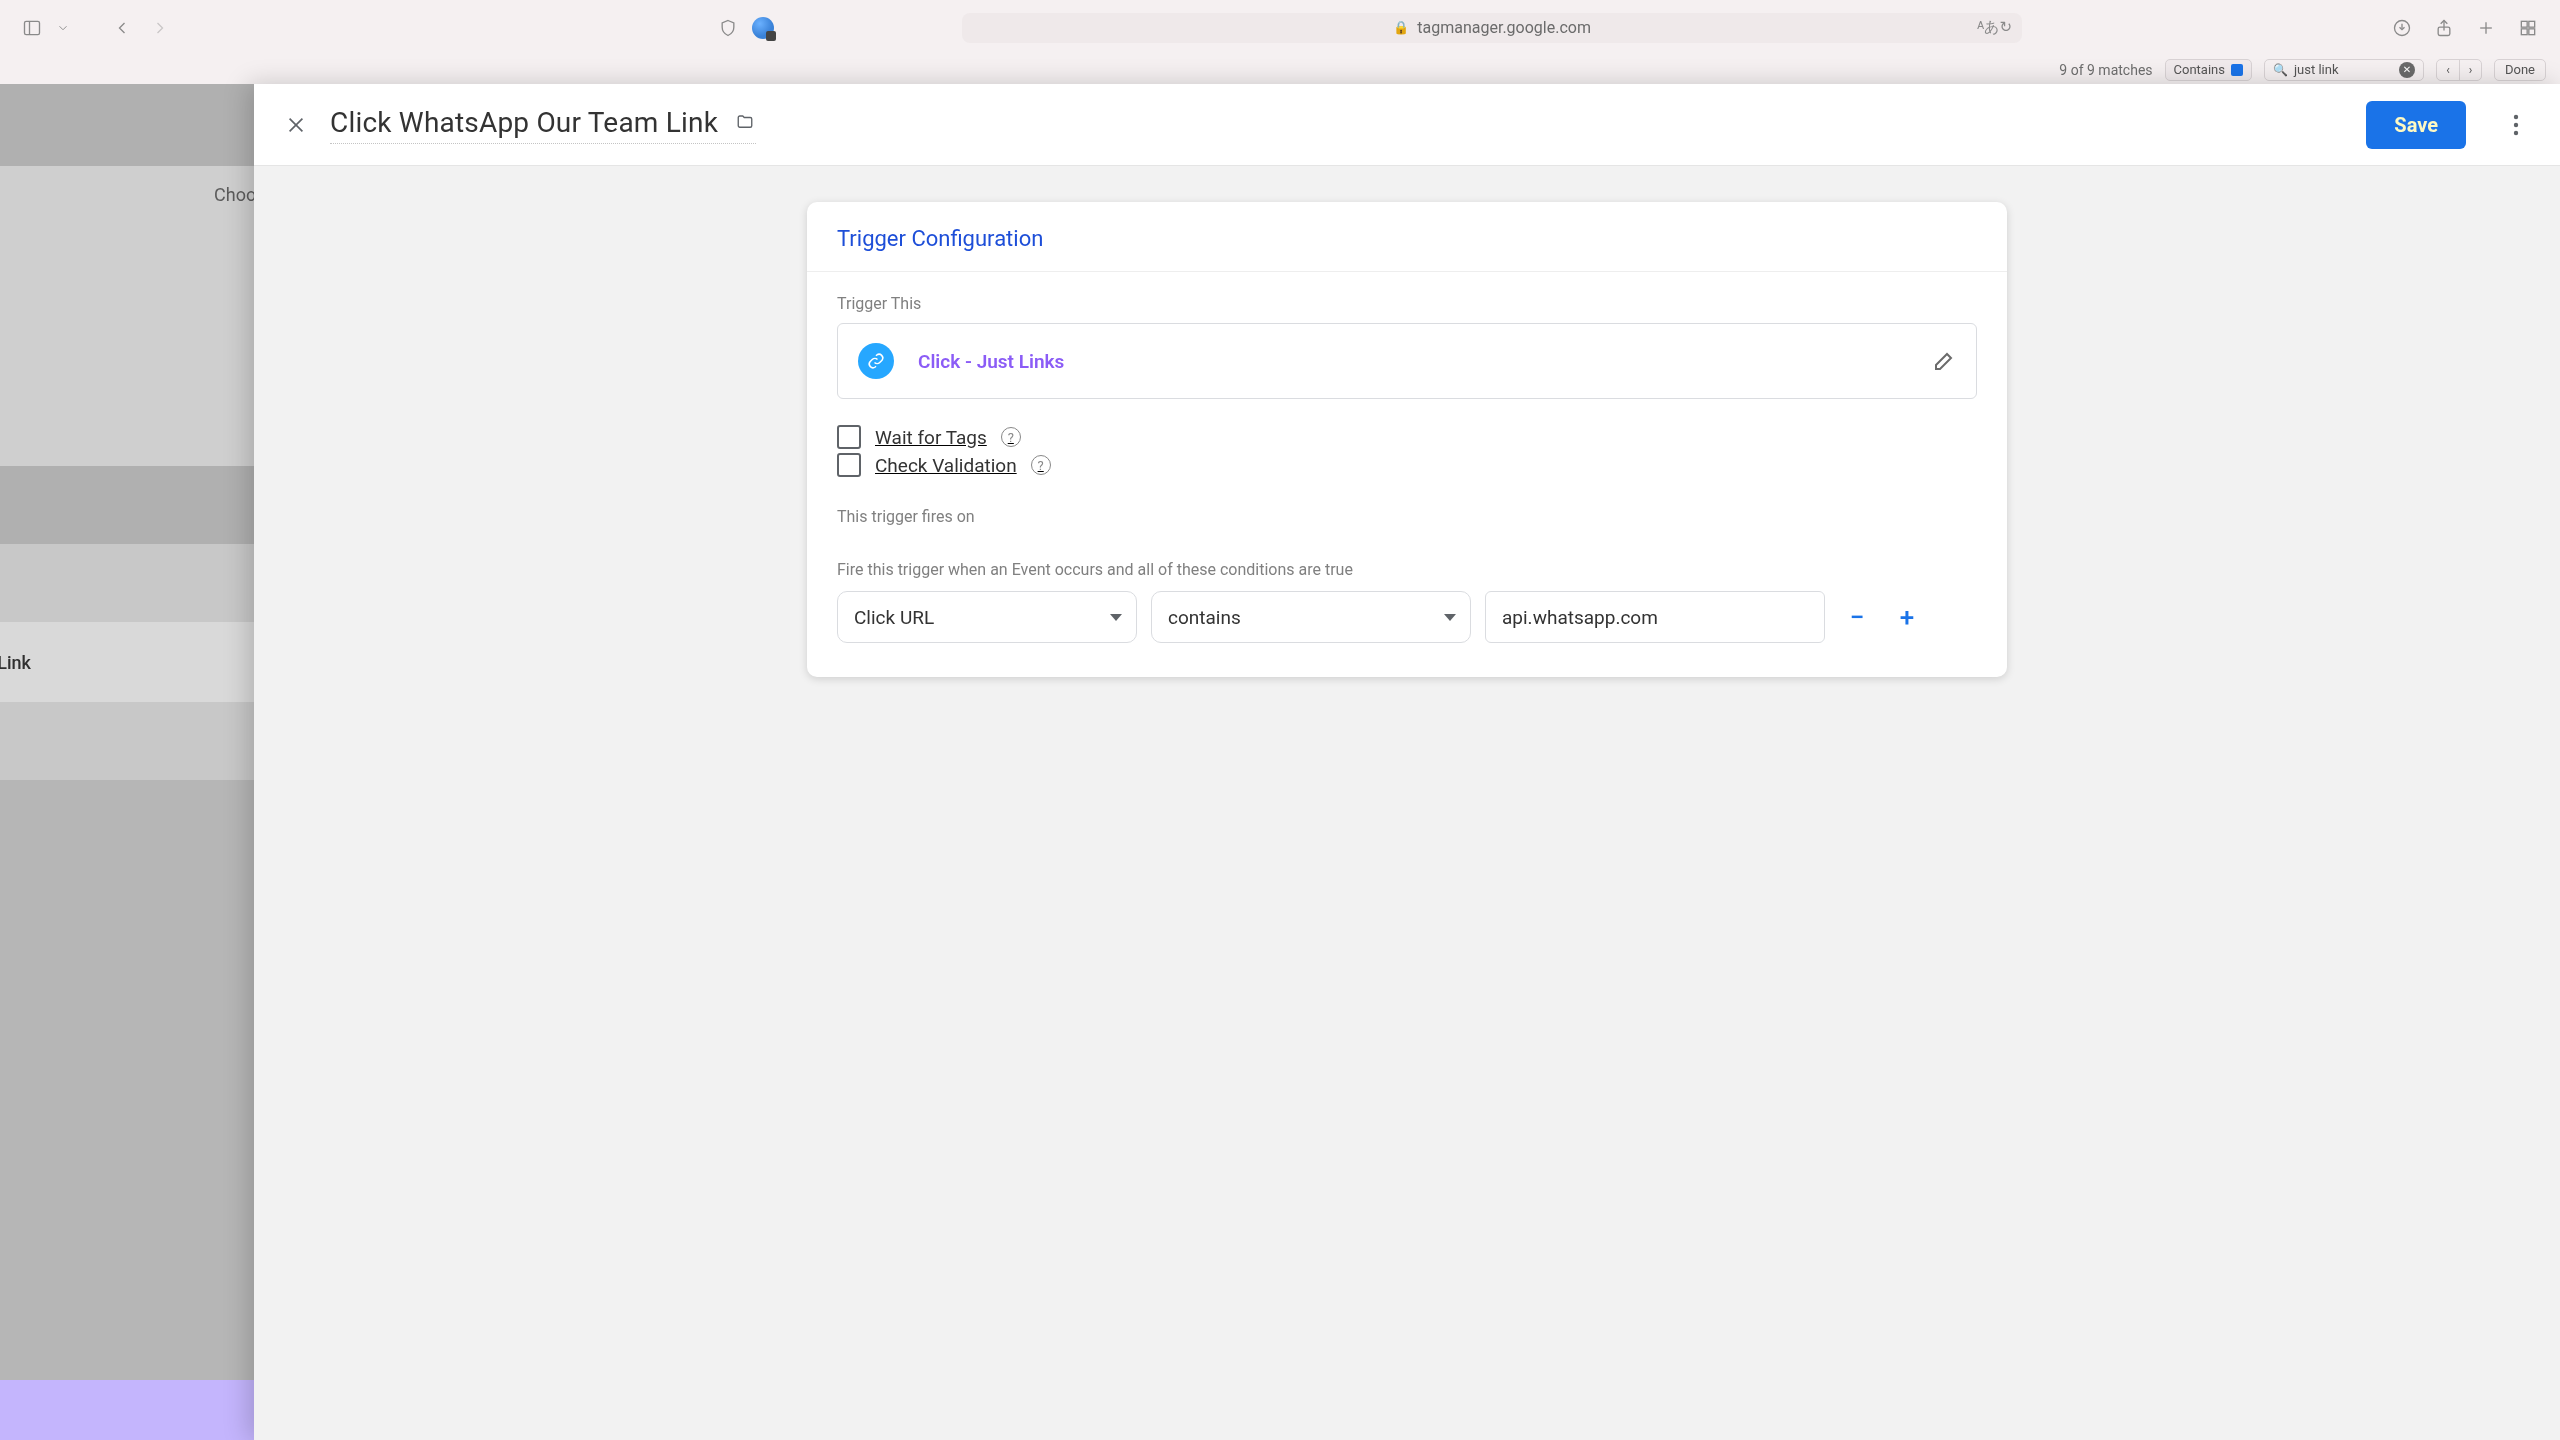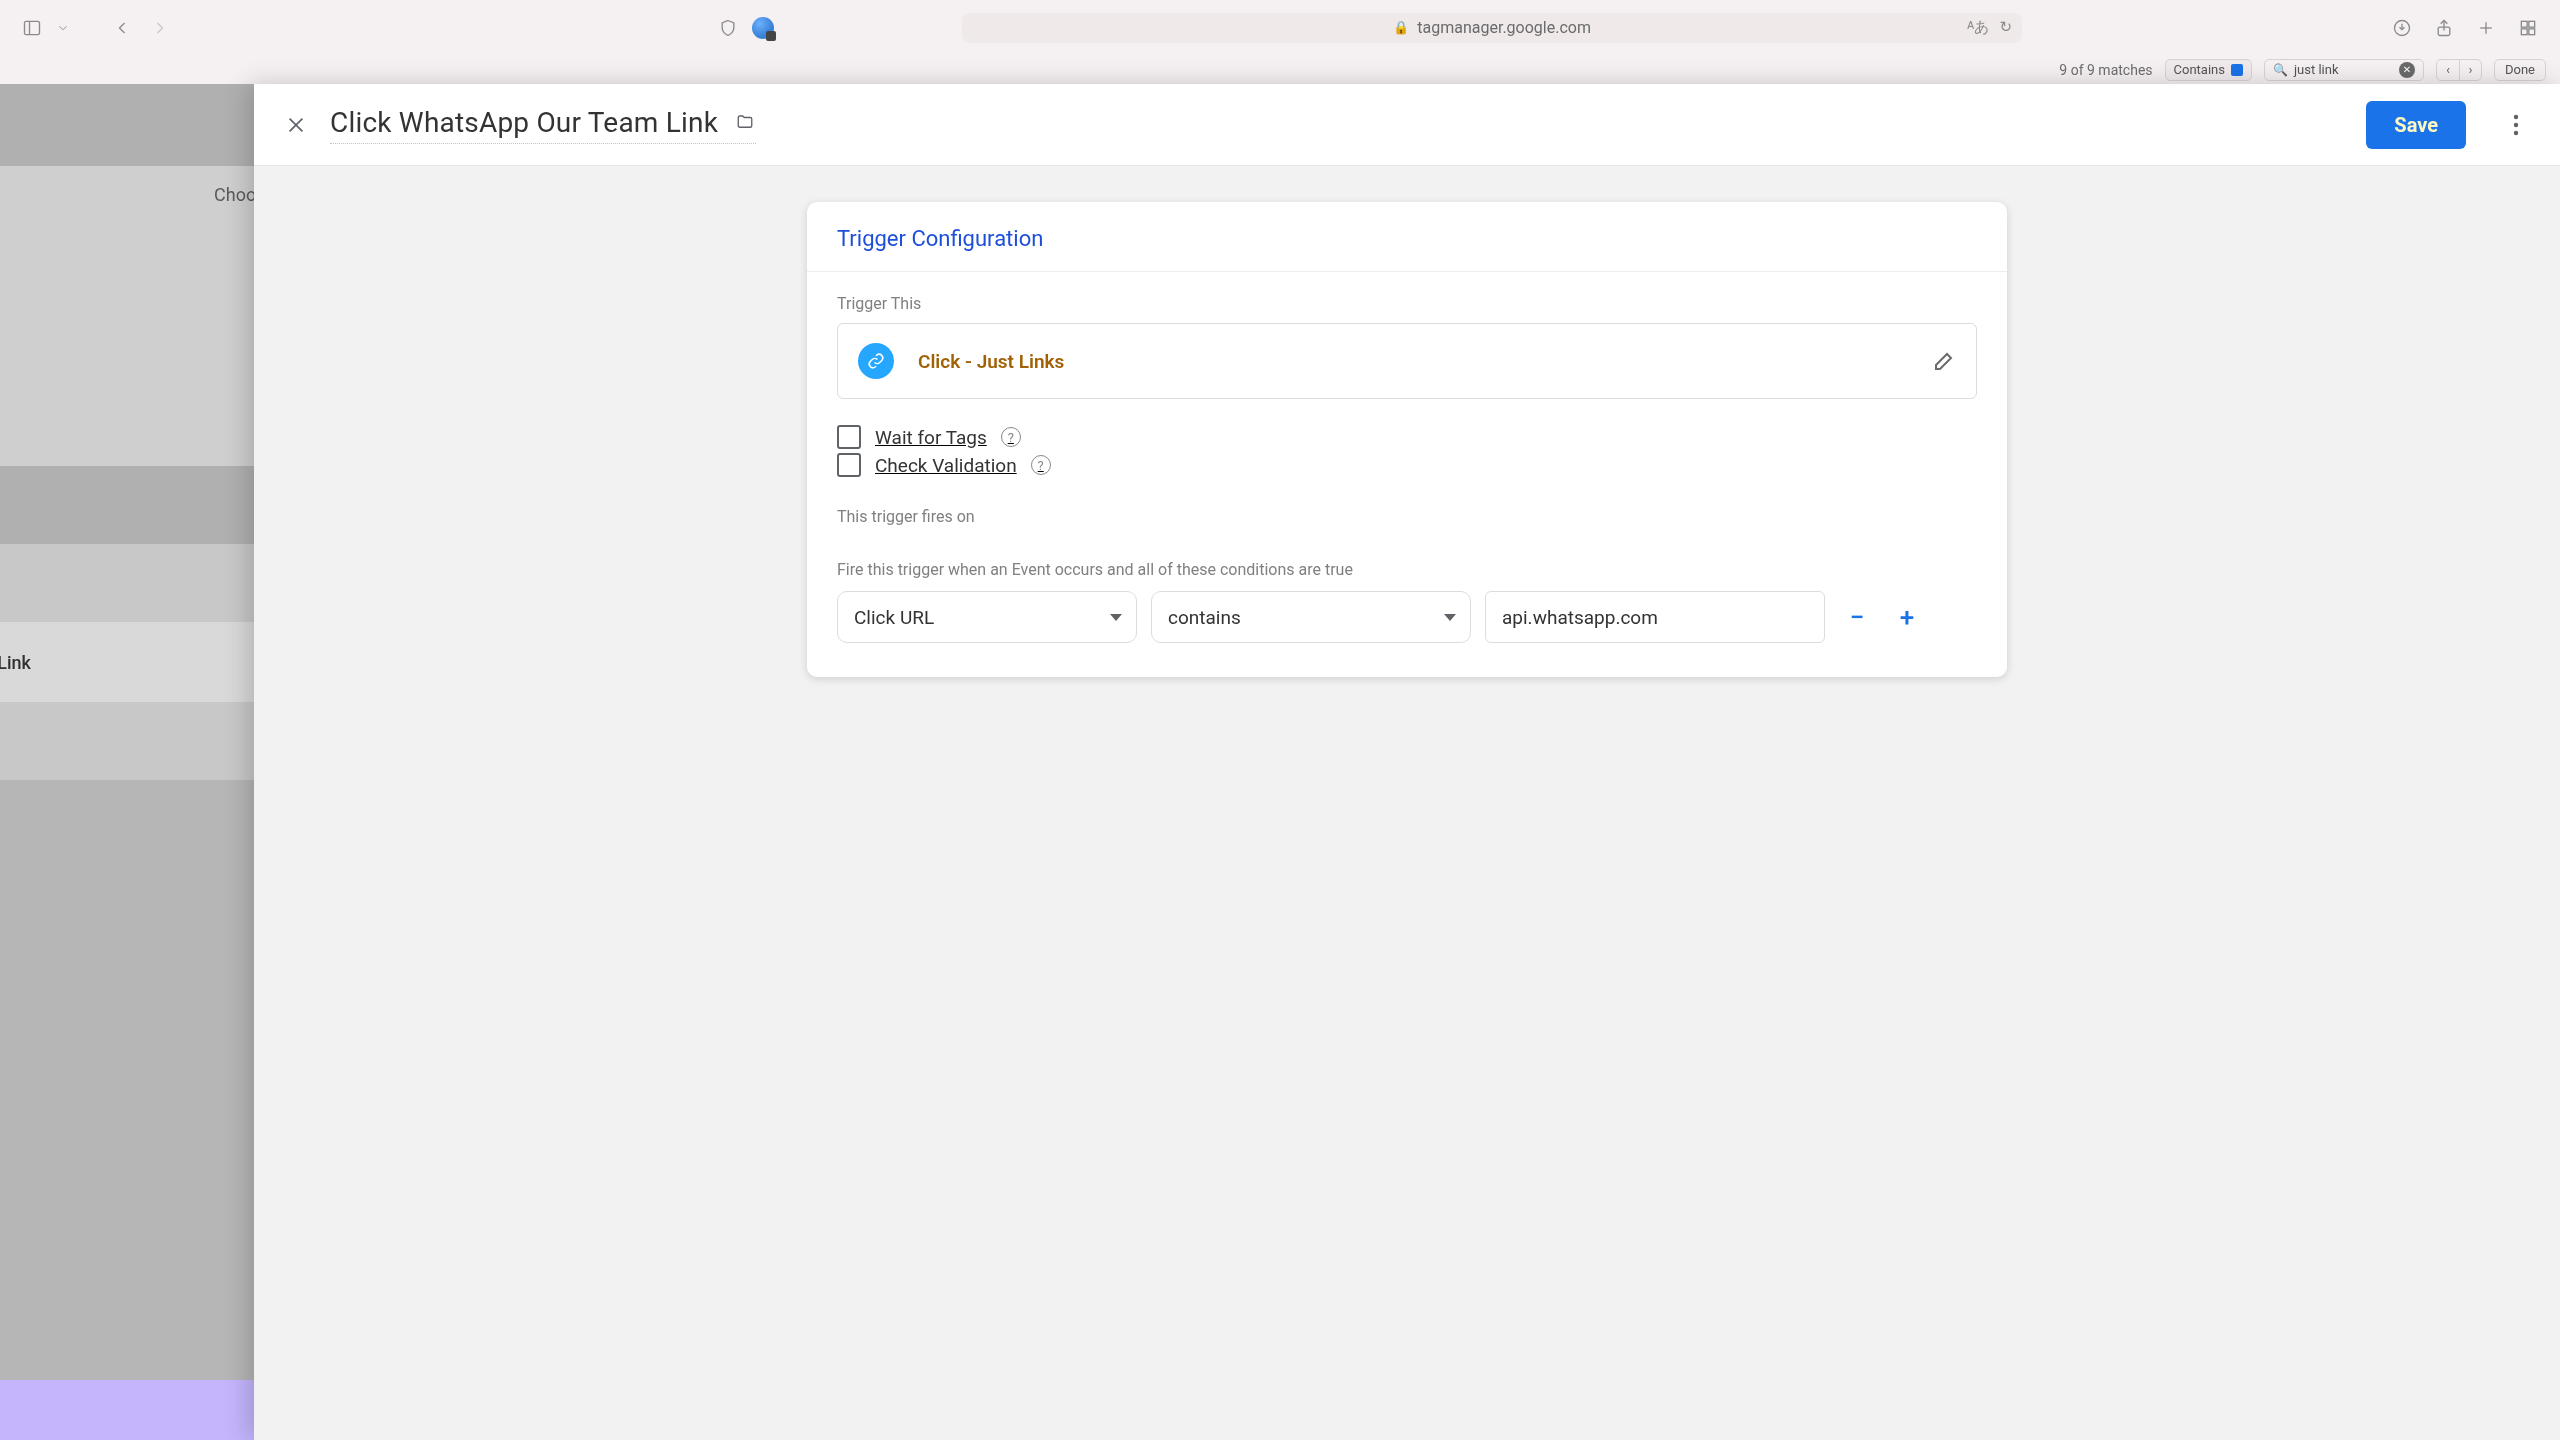--- a/index.html
+++ b/index.html
@@ -9,21 +9,21 @@
   .browser-chrome { height: 55px; display: flex; align-items: center; padding: 0 18px; gap: 10px; background: #f5f0f1; border-bottom: 0; }
   .tb-icon { width: 28px; height: 28px; display: flex; align-items: center; justify-content: center; color: #8a8a8a; border-radius: 6px; }
   .tb-icon svg { width: 20px; height: 20px; stroke: currentColor; fill: none; stroke-width: 1.6; }
   .nav-back, .nav-fwd { color: #8a8a8a; }
   .nav-fwd { opacity: .4; }
   .shield { color: #8a8a8a; }
   .ext-icon { width: 22px; height: 22px; border-radius: 50%; background: radial-gradient(circle at 35% 30%, #6bb1ff 0%, #3a82d8 60%); position: relative; }
   .ext-icon::after { content:""; position:absolute; right:-2px; bottom:-2px; width:10px; height:10px; background:#444; border-radius:2px; }
   .addr { flex: 0 0 1060px; margin: 0 auto; height: 30px; background: #efe9ea; border-radius: 8px; display: flex; align-items: center; justify-content: center; gap: 8px; font-size: 16px; color: #6b6b6b; position: relative; }
   .addr .lock { font-size: 13px; }
-  .addr .right-icons { position: absolute; right: 10px; display: flex; gap: 10px; color: #8a8a8a; font-size: 15px; justify-content: flex-end; }
+  .addr .right-icons { position: absolute; right: 10px; display: flex; color: #8a8a8a; font-size: 15px; justify-content: flex-end; }
   .addr .right-icons span { display:inline-block; }
   .right-cluster { margin-left: auto; display: flex; gap: 14px; }
 
   
   .findbar { height: 30px; background: #f5f0f1; display: flex; align-items: center; justify-content: flex-end; gap: 12px; padding-right: 14px; font-size: 14px; color: #555; border-bottom: 1px solid #e3dcde; }
   .find-matches { color: #6e6e6e; }
   .find-pill { display: flex; align-items: center; gap: 6px; background: #f0eaec; border: 1px solid #d8d2d4; border-radius: 5px; padding: 1px 8px; height: 22px; font-size: 13px; }
   .find-pill .blue { width: 12px; height: 12px; background: #1a73e8; border-radius: 2px; }
   .find-search { display: flex; align-items: center; gap: 6px; border: 1px solid #d8d2d4; background: #fff0; border-radius: 5px; padding: 1px 8px; height: 22px; font-size: 13px; width: 160px; }
   .find-search span.icon { font-size: 12px; color: #888; }
@@ -54,21 +54,21 @@
   .more-btn { width:32px; color:#5f6368; display:flex; align-items:center; justify-content:center; cursor:pointer; margin-left:14px; }
 
   .card { width:1200px; margin:36px auto 0; background:#fff; border-radius:10px; box-shadow:0 2px 8px rgba(0,0,0,.15); overflow:hidden; }
   .card-head { padding:24px 30px 20px; border-bottom:1px solid #eee; font-size:22px; color:#1d4ed8; }
   .card-body { padding: 22px 30px 34px; }
 
   .sub-label { font-size:16px; color:#808080; margin-bottom:10px; }
   .type-box { border:1px solid #dadce0; border-radius:6px; height:76px; display:flex; align-items:center; padding:0 20px; gap:24px; position:relative; }
   .type-box .dot { width:36px; height:36px; border-radius:50%; background:#26a7ff; display:flex; align-items:center; justify-content:center; }
   .type-box .dot svg { width:18px; height:18px; stroke:#fff; stroke-width:2; fill:none; }
-  .type-box .tname { font-size:19px; font-weight:600; color:#a16207; }
+  .type-box .tname { font-size:19px; font-weight:600; color:#8b5cf6; }
   .type-box .edit { position:absolute; right:20px; width:24px; height:24px; color:#6b6b6b; cursor:pointer; }
 
   .checks { margin-top:26px; display:flex; flex-direction:column; gap:4px;text-decoration:underline; }
   .chk { display:flex; align-items:center; gap:14px; font-size:19px; color:#333; }
   .chk .box { width:24px; height:24px; border:2px solid #5f6368; border-radius:3px; }
   .chk .help { width:20px; height:20px; border:1.6px solid #888; border-radius:50%; color:#888; font-size:13px; display:flex; align-items:center; justify-content:center; }
 
   .fires-label { margin-top:30px; font-size:16px; color:#808080; }
   .radios { margin-top:12px; display:flex; gap:44px; align-items:center; }
   .radio { display:flex; align-items:center; gap:12px; font-size:19px; color:#333; cursor:pointer; }

